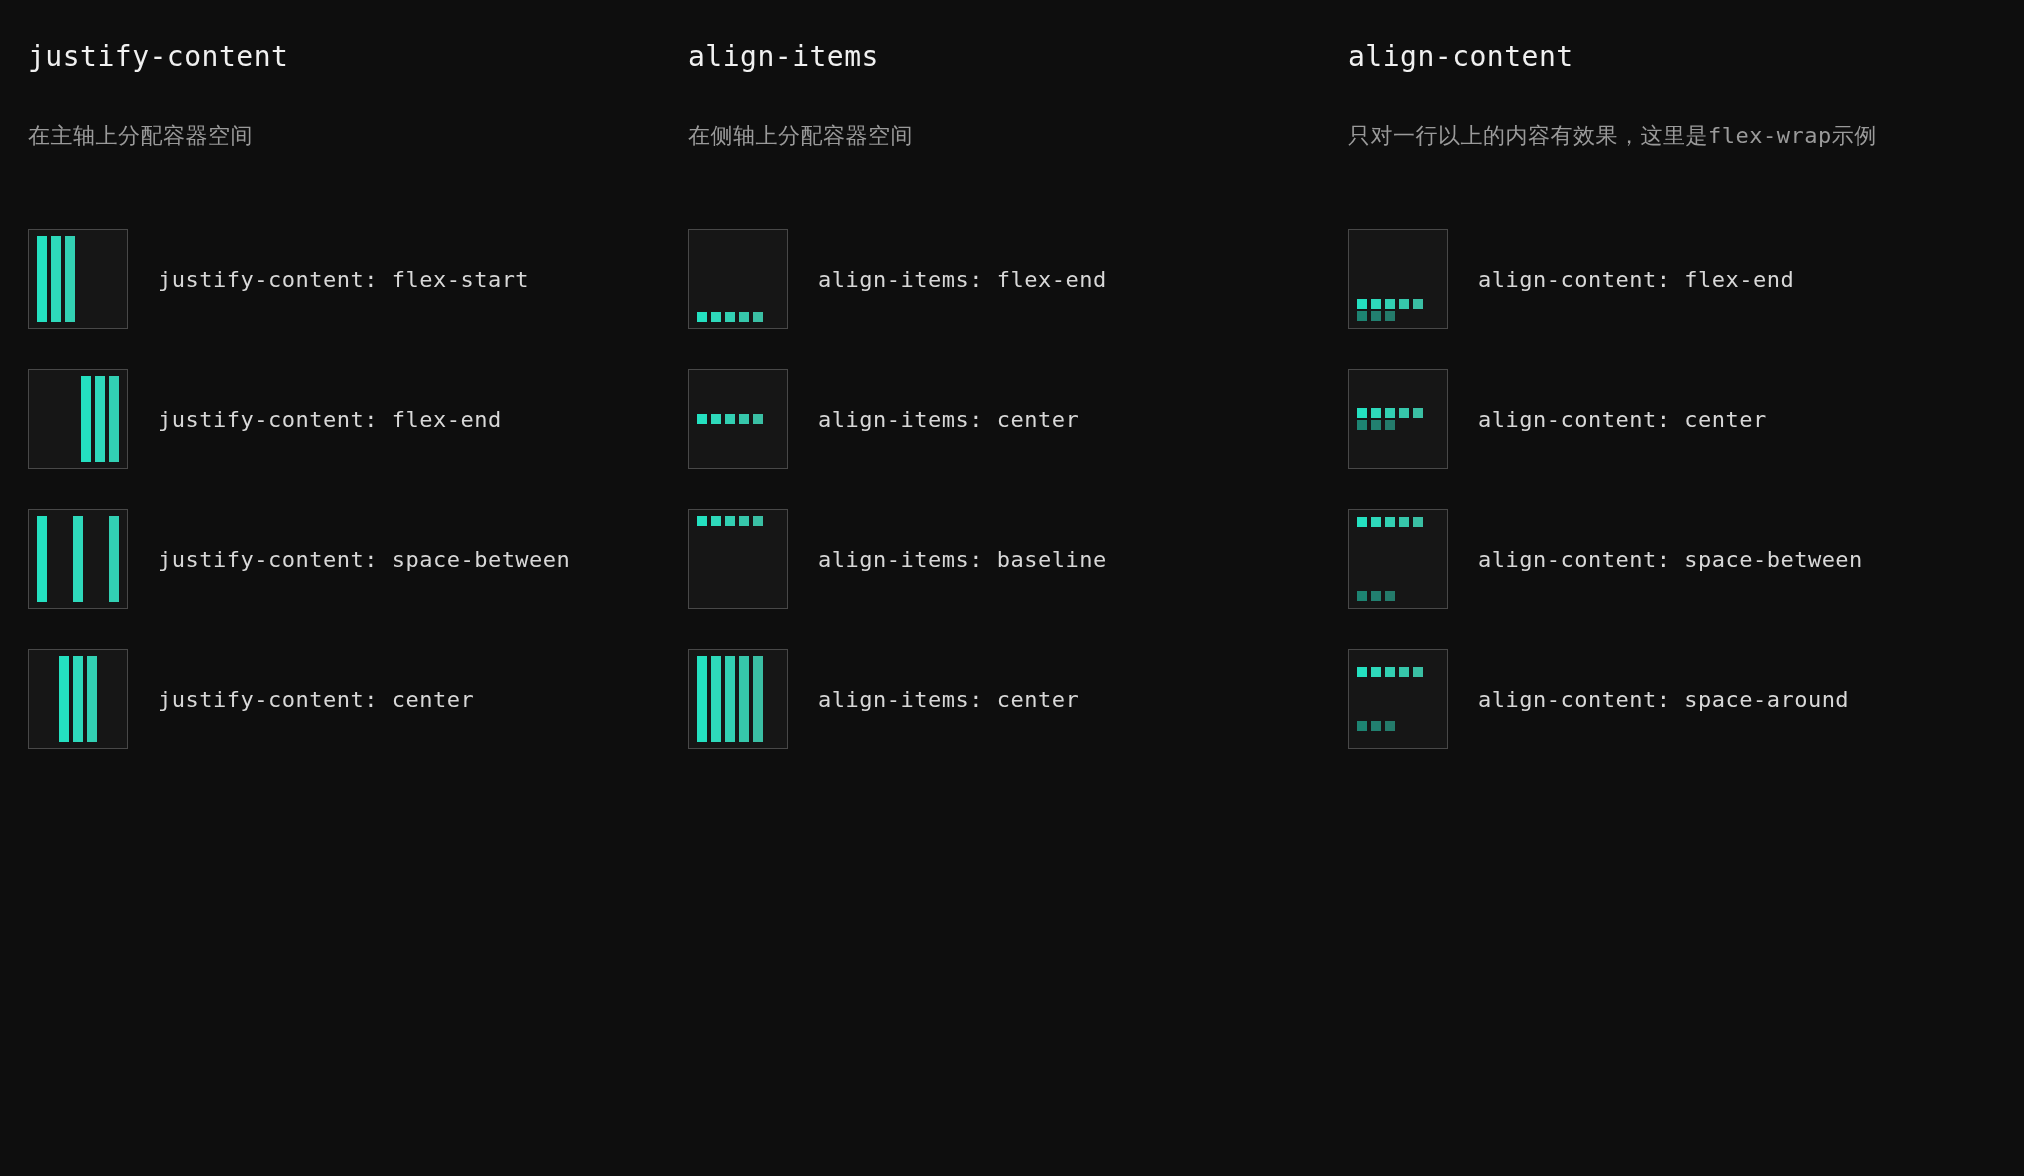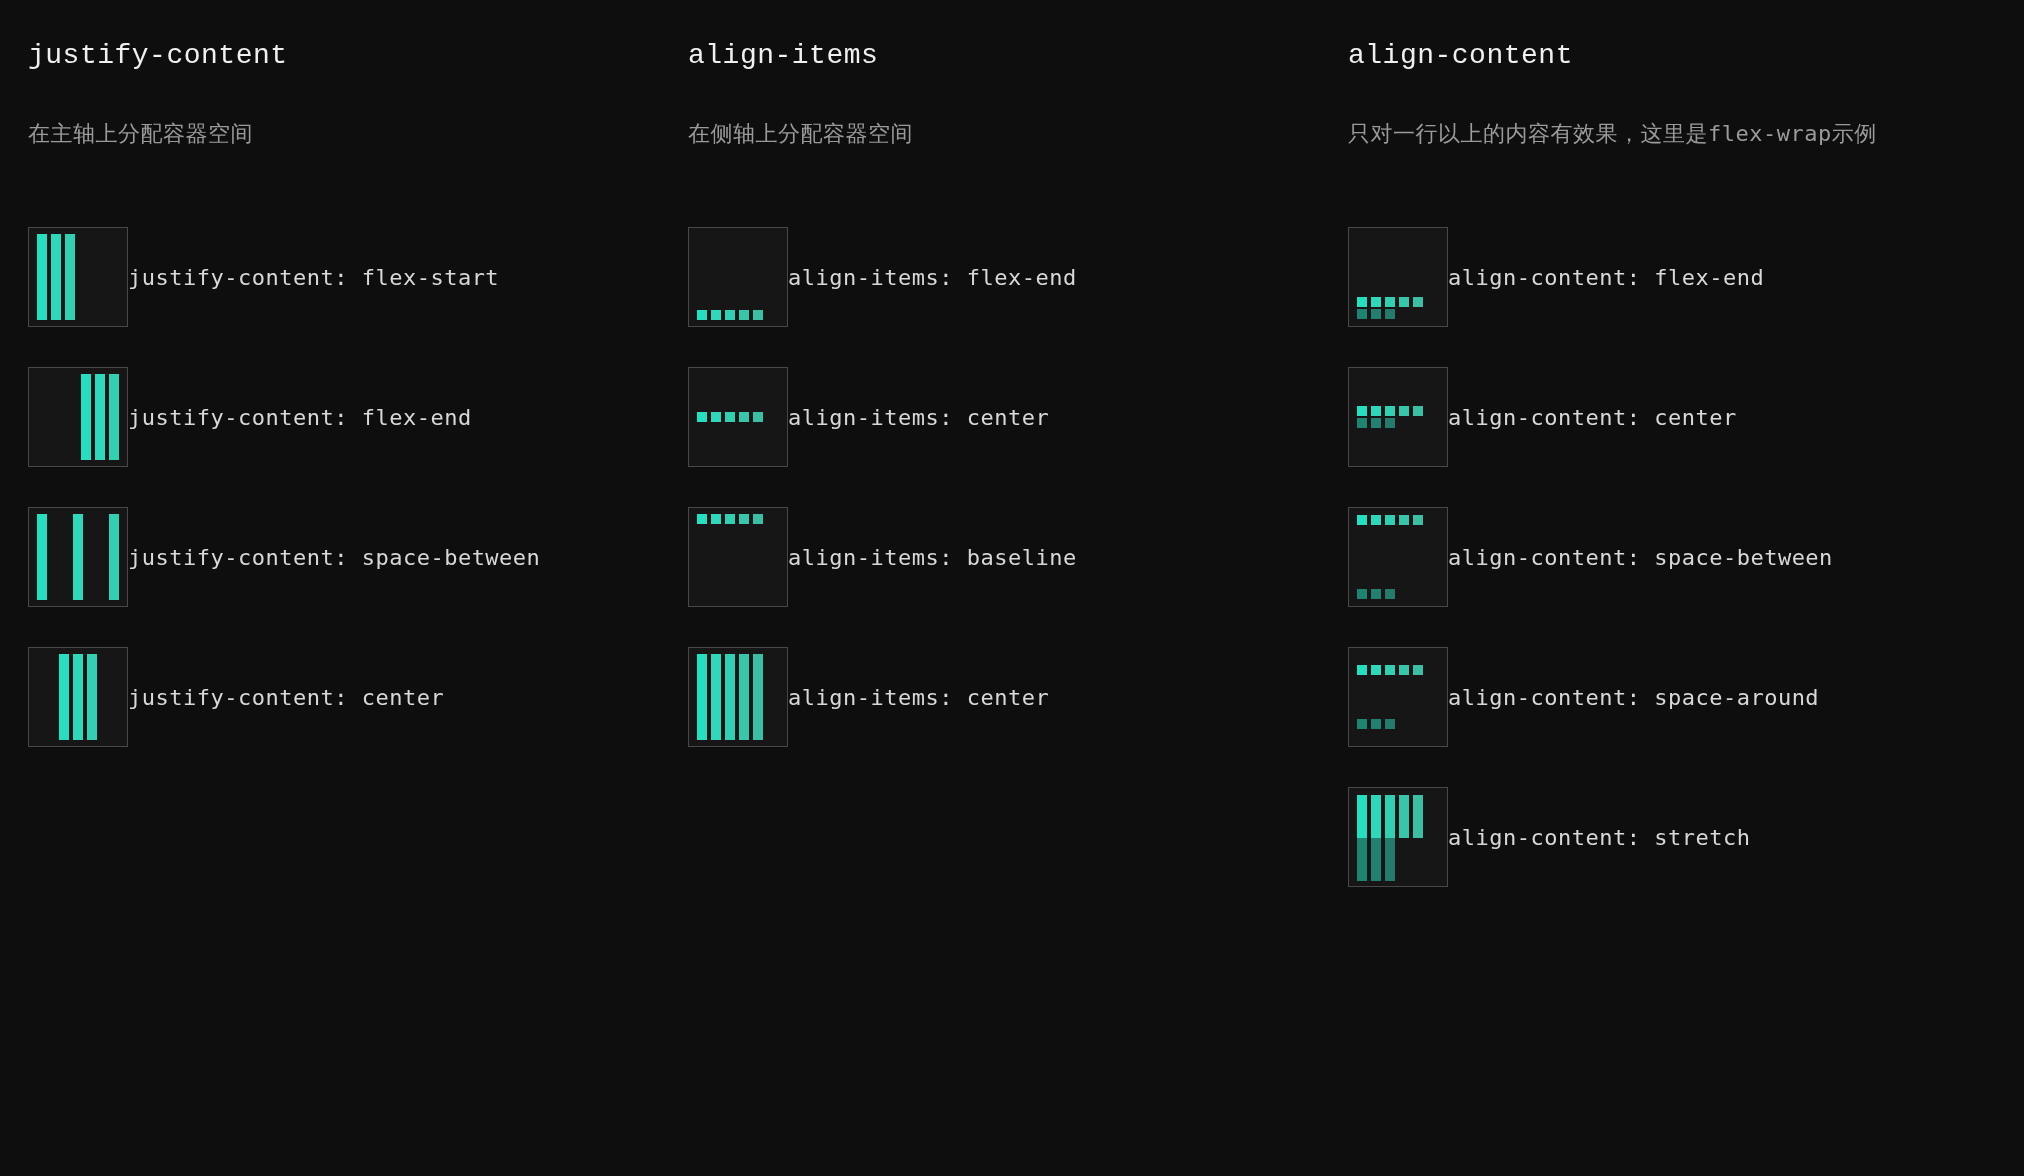--- a/index.html
+++ b/index.html
@@ -17,31 +17,31 @@
   }
   .col {
     flex: 0 0 620px;
   }
   .col-title {
     font-size: 28px;
     font-weight: 400;
     color: #f0f0f0;
     margin-bottom: 48px;
     letter-spacing: 0.5px;
-    font-family: Liberation Mono, monospace;
   }
   .col-desc {
     font-size: 22px;
     color: #9a9a9a;
     margin-bottom: 78px;
     letter-spacing: 0.5px;
   }
   .example {
     display: flex;
     align-items: center;
+    gap: 30px;
     margin-bottom: 40px;
   }
   .demo-box {
     width: 100px;
     height: 100px;
     border: 1px solid #484848;
     background: #161616;
     display: flex;
     padding: 6px;
   }
@@ -250,32 +250,15 @@
           <div class="bar b3"></div>
           <div class="bar b4"></div>
           <div class="bar b5"></div>
         <div class="spacer"></div>
         <div class="bar b1 row2"></div>
           <div class="bar b2 row2"></div>
           <div class="bar b3 row2"></div>
       </div>
       <div class="demo-label">align-content: space-around</div>
     </div>
-    <div class="example">
-      <div class="demo-box ac ac-stretch" style="flex-direction:column; flex-wrap:nowrap; padding:6px;">
-        <div class="row1wrap">
-          <div class="bar b1"></div>
-            <div class="bar b2"></div>
-            <div class="bar b3"></div>
-            <div class="bar b4"></div>
-            <div class="bar b5"></div>
-        </div>
-        <div class="row2wrap">
-          <div class="bar b1 row2"></div>
-            <div class="bar b2 row2"></div>
-            <div class="bar b3 row2"></div>
-        </div>
-      </div>
-      <div class="demo-label">align-content: stretch</div>
-    </div>
   </div>
 
 </div>
 
 </body></html>

